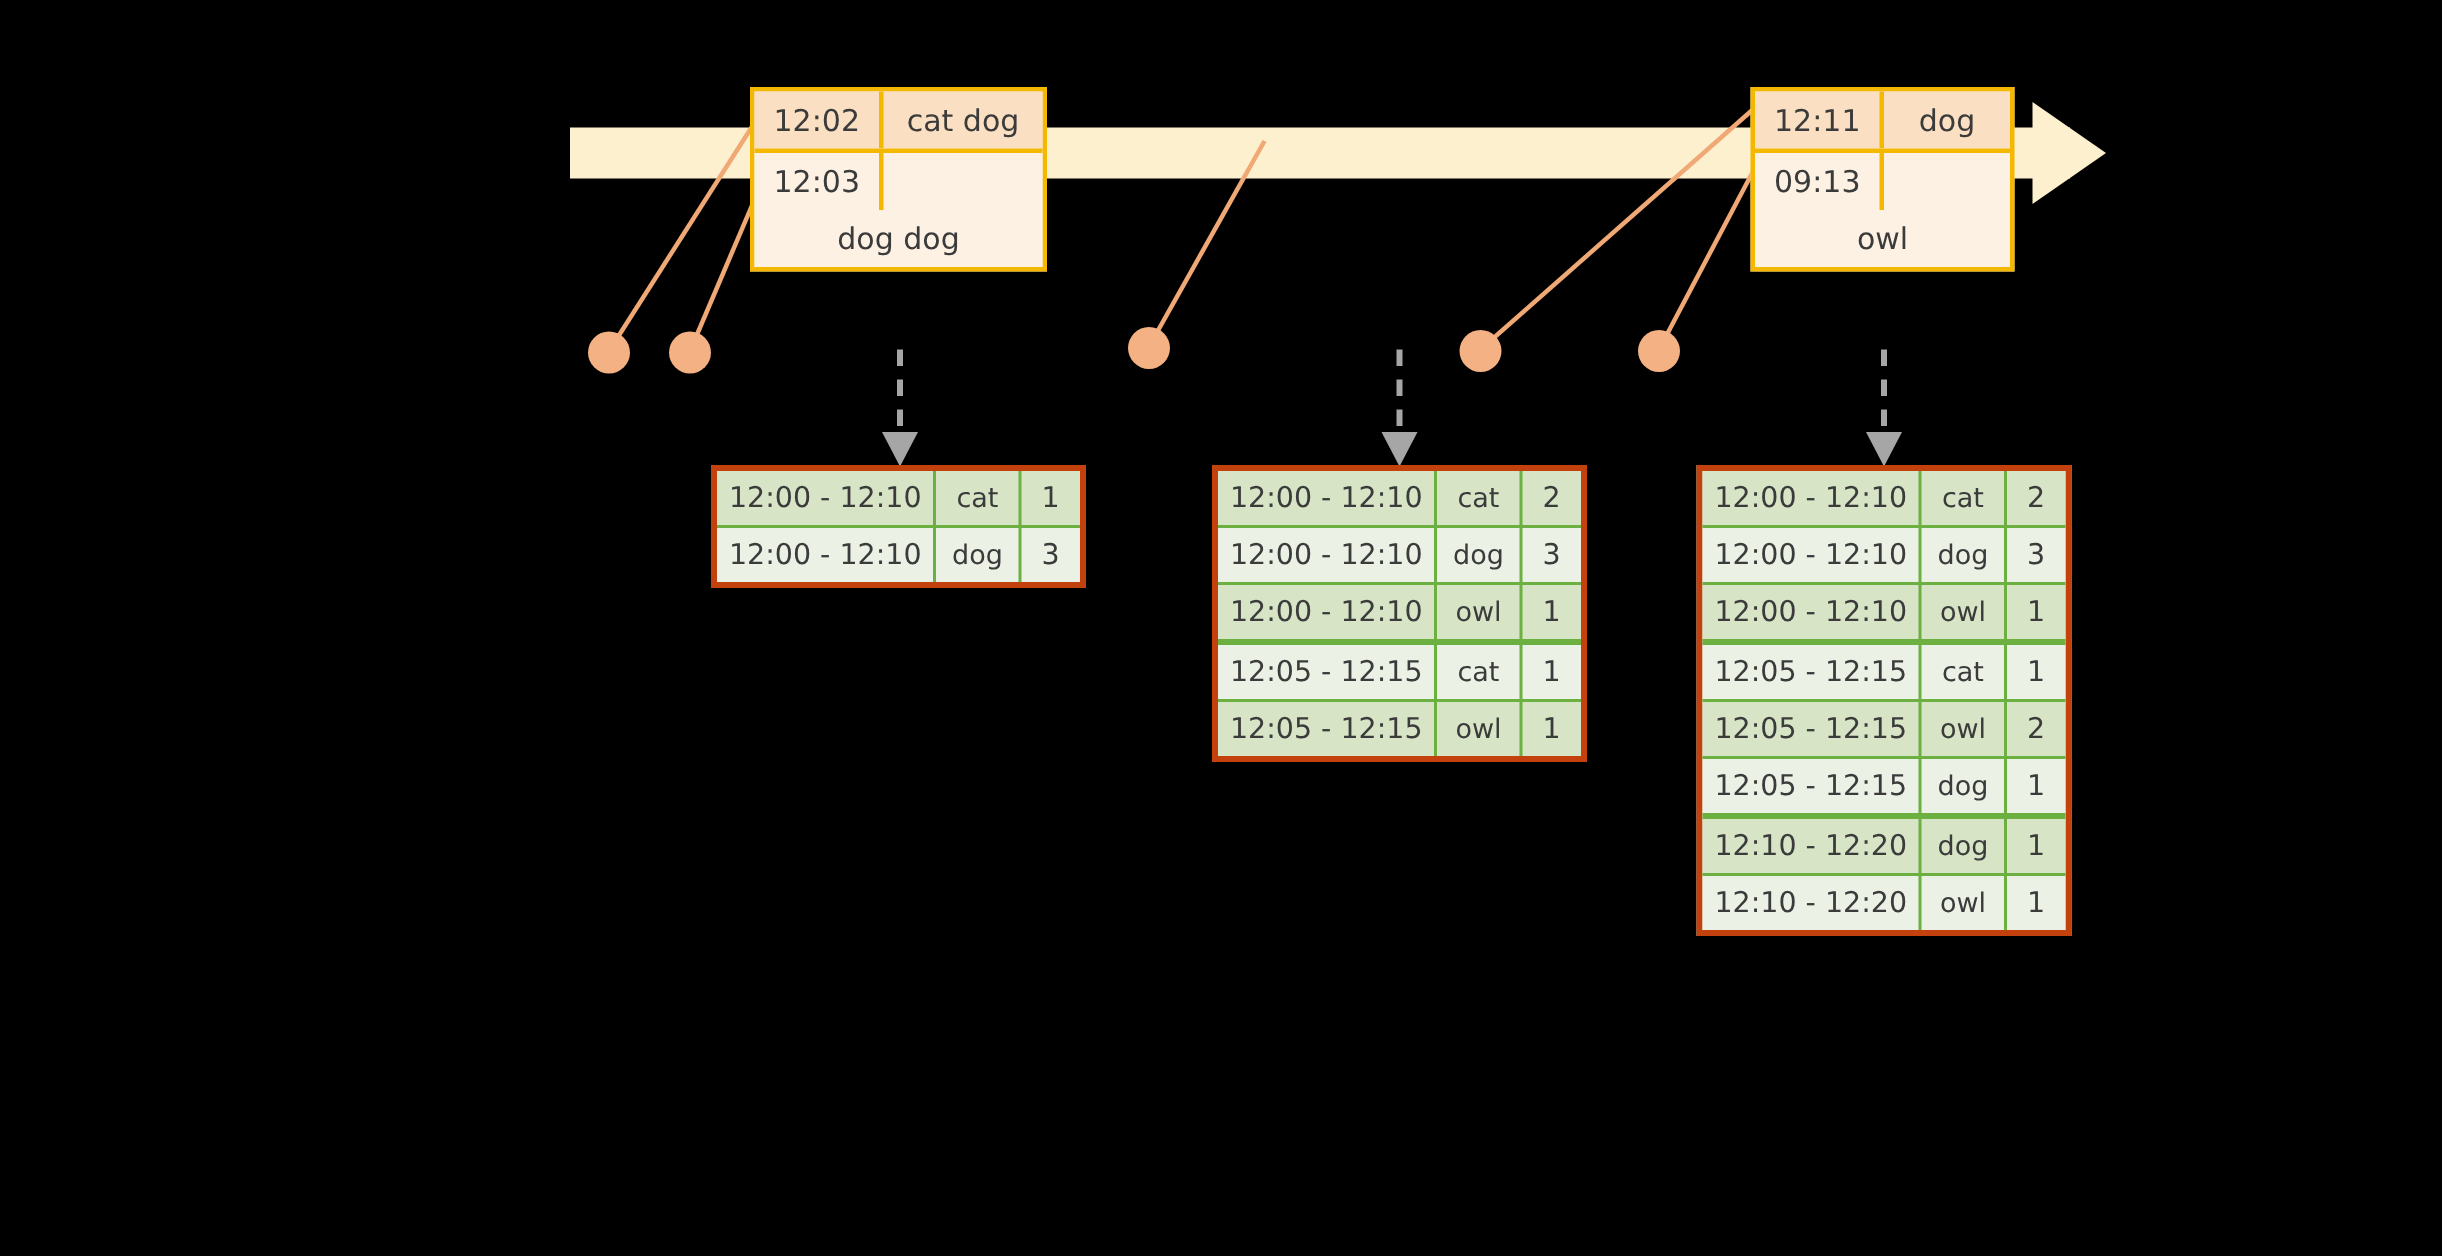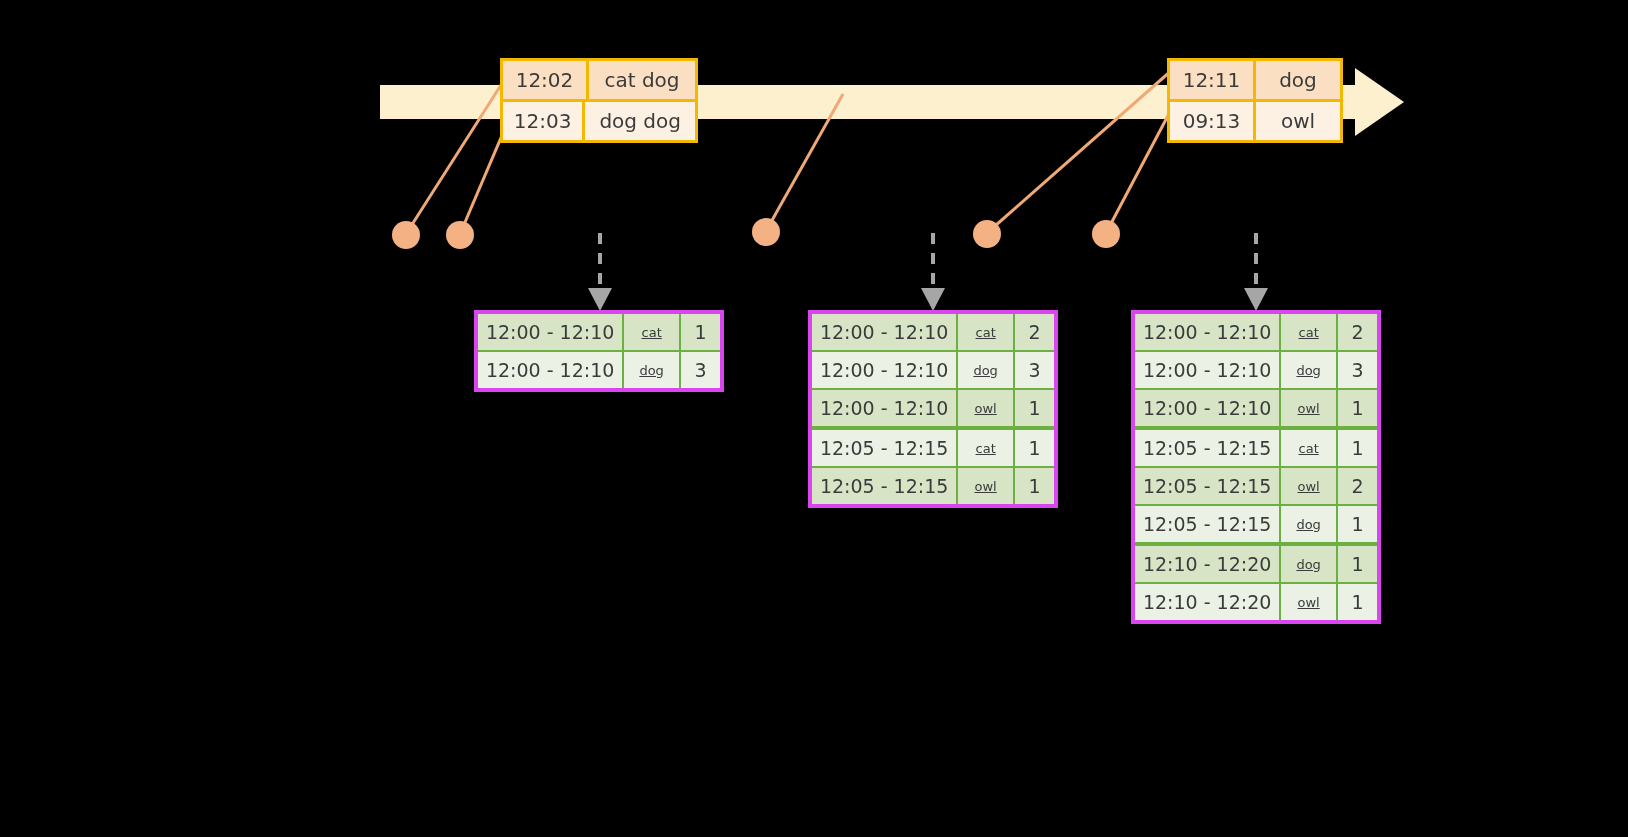--- a/index.html
+++ b/index.html
@@ -37,20 +37,21 @@
     display: flex;
     flex-direction: column;
     z-index: 5;
   }
   .event-row {
     display: flex;
     align-items: stretch;
   }
   .event-row + .event-row {
     border-top: 3px solid #F5B800;
+    flex-direction: column;
   }
   .event-row.shade-a { background: #FBDFC2; }
   .event-row.shade-b { background: #FDF1E3; }
   .ev-time {
     width: 86px;
     border-right: 3px solid #F5B800;
     display: flex;
     align-items: center;
     justify-content: center;
     font-size: 20px;
@@ -65,21 +66,21 @@
     justify-content: center;
     font-size: 20px;
     color: #3b3b3b;
     padding: 7px 14px;
     box-sizing: border-box;
     white-space: nowrap;
   }
   
   .result-table {
     position: absolute;
-    border: 4px solid #d946ef;
+    border: 4px solid #c2410c;
     box-sizing: border-box;
     background: #E3EDD7;
     display: flex;
     flex-direction: column;
     z-index: 4;
   }
   .res-row {
     display: flex;
     align-items: stretch;
     border-bottom: 2px solid #6BB040;
@@ -99,25 +100,24 @@
     padding: 7px 4px;
     box-sizing: border-box;
     white-space: nowrap;
   }
   .rc-key {
     width: 58px;
     border-right: 2px solid #6BB040;
     display: flex;
     align-items: center;
     justify-content: center;
-    font-size: 13px;
+    font-size: 18px;
     color: #3b3b3b;
     padding: 0 2px;
     box-sizing: border-box;
-    text-decoration: underline;
   }
   .rc-count {
     width: 40px;
     display: flex;
     align-items: center;
     justify-content: center;
     font-size: 19px;
     color: #3b3b3b;
     padding: 7px 2px;
     box-sizing: border-box;

